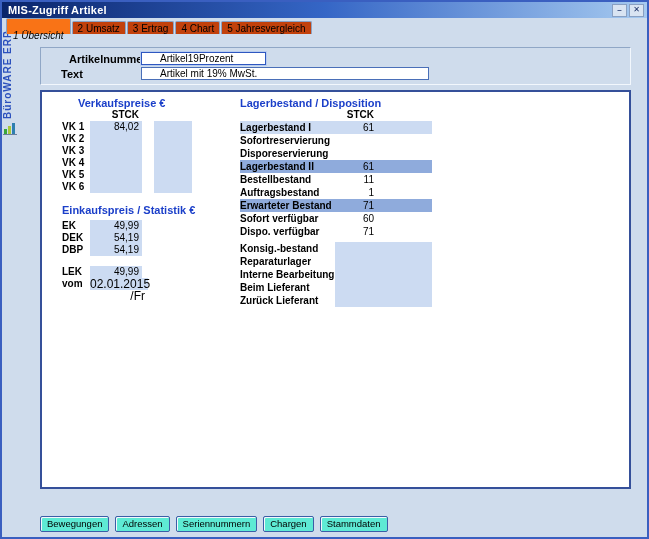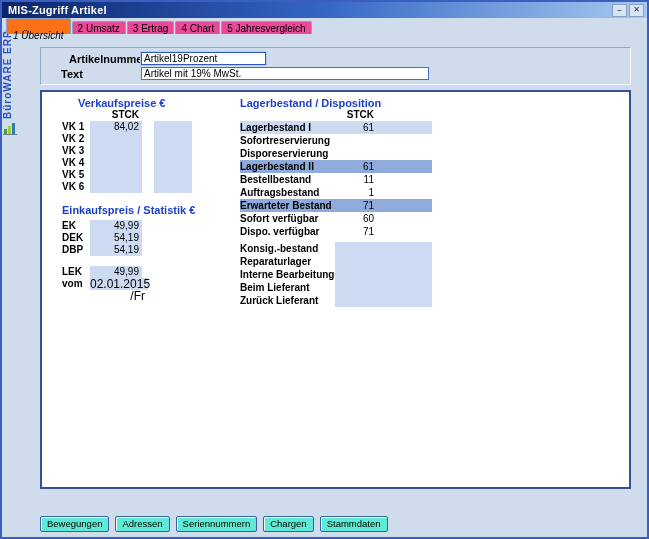--- a/index.html
+++ b/index.html
@@ -22,42 +22,42 @@
   .winbtns { margin-left:auto; display:flex; gap:2px; }
   .winbtn {
     width:15px; height:13px; padding:0; font-size:8px; line-height:10px; text-align:center;
     background:#d9e4f2; border:1px solid #89a0c2; color:#1a2f66; font-weight:bold; font-family:inherit;
   }
 
   
   .tabbar { position:absolute; left:6px; top:18px; height:16px; display:flex; align-items:flex-end; z-index:2; }
   .tab {
     font-size:10px; height:13px; line-height:11px; padding:1px 5px 2px; margin-right:1px;
-    background:#ec4899; border:1px solid #8ba2c4; border-bottom:none; border-radius:2px 2px 0 0;
+    background:#c2410c; border:1px solid #8ba2c4; border-bottom:none; border-radius:2px 2px 0 0;
     color:#000; white-space:nowrap; cursor:default;
   }
   .tab.active { height:16px; line-height:13px; padding:10px 6px 2px; background:#f97316;font-style:italic; }
 
   
   .brand {
     position:absolute; left:2px; top:35px; width:15px; height:84px;
     writing-mode:vertical-rl; transform:rotate(180deg);
     color:#2b50bd; font-size:10px; font-weight:bold; letter-spacing:1px; white-space:nowrap;
   }
   .side-icon { position:absolute; left:3px; top:121px; width:14px; height:14px; }
 
   
   .formpanel {
     position:absolute; left:40px; top:47px; width:591px; height:38px;
     border:1px solid; border-color:#90a7c6 #f2f7fd #f2f7fd #90a7c6;
   }
   .flbl { position:absolute; font-size:11px; font-weight:bold; color:#000; }
   .l1 { left:28px; top:5px; }  .l2 { left:20px; top:20px; }
   .fin {
-    position:absolute; height:13px; font-size:10px; padding:0 2px;
+    position:absolute; height:13px; font-size:10px; padding:0 18px;
     border:1px solid #4a6fb8; background:#fff; font-family:inherit;
   }
   .i1 { left:100px; top:4px; width:125px; border-color:#2e57c0; box-shadow:0 0 0 1px #b8cdf0; }
   .i2 { left:100px; top:19px; width:288px; }
 
   
   .panel {
     position:absolute; left:40px; top:90px; width:591px; height:399px;
     background:#fff; border:2px solid var(--panel-border,#35509a);
   }

